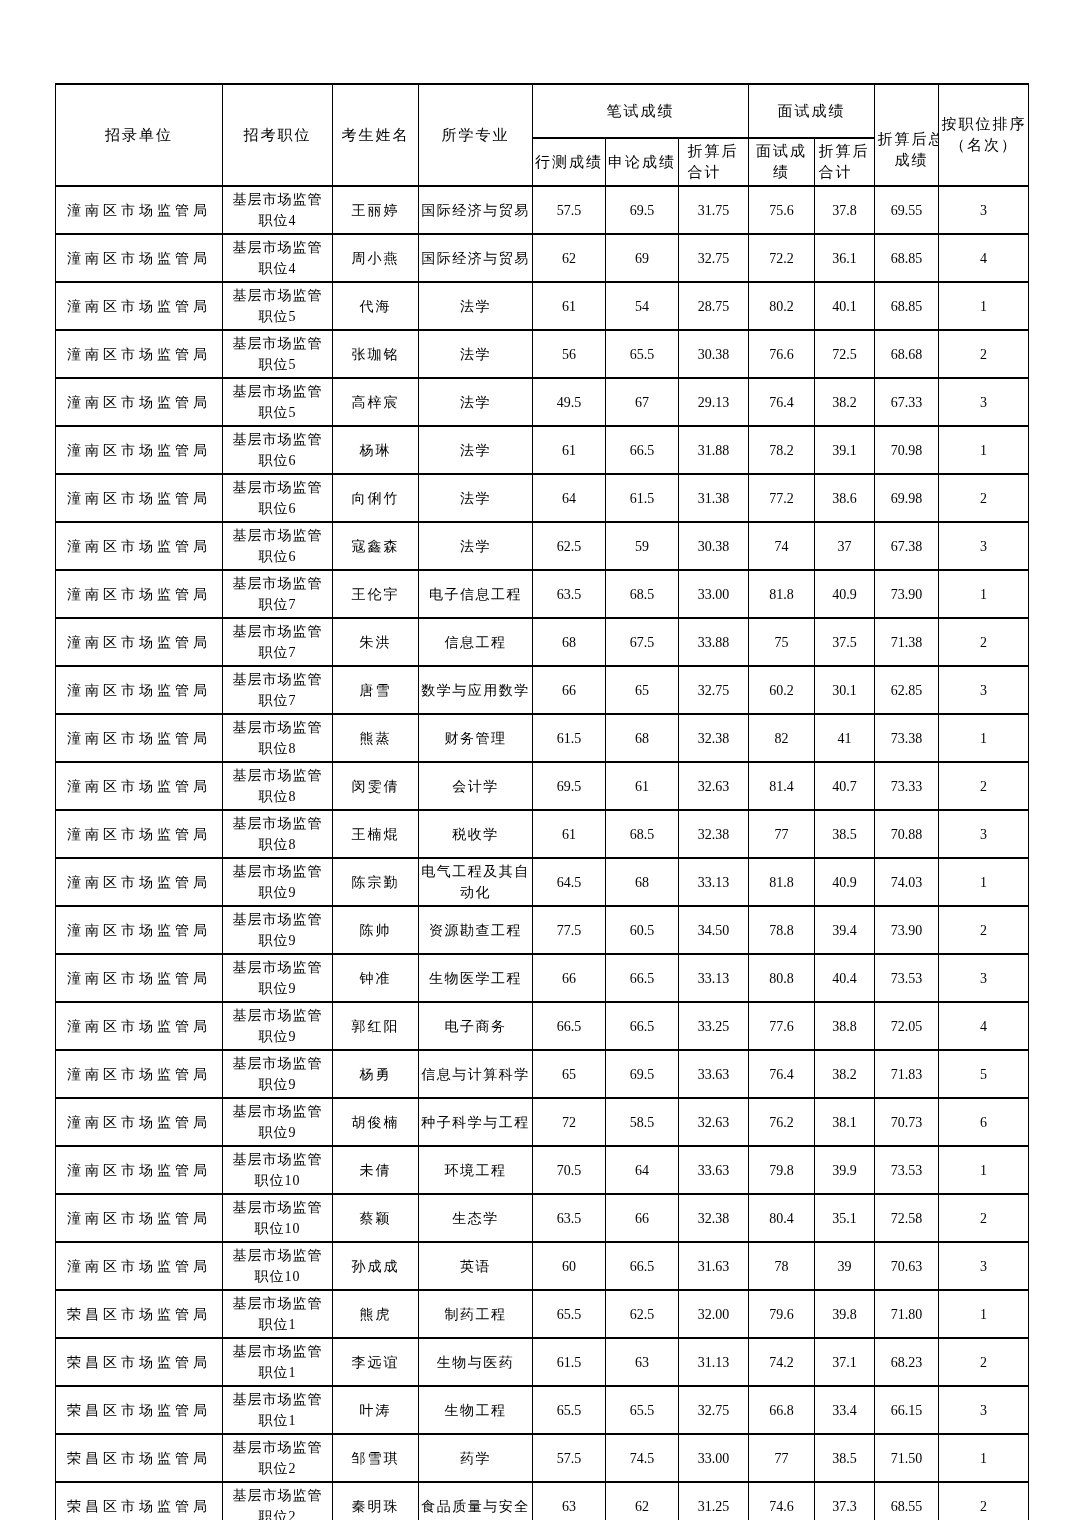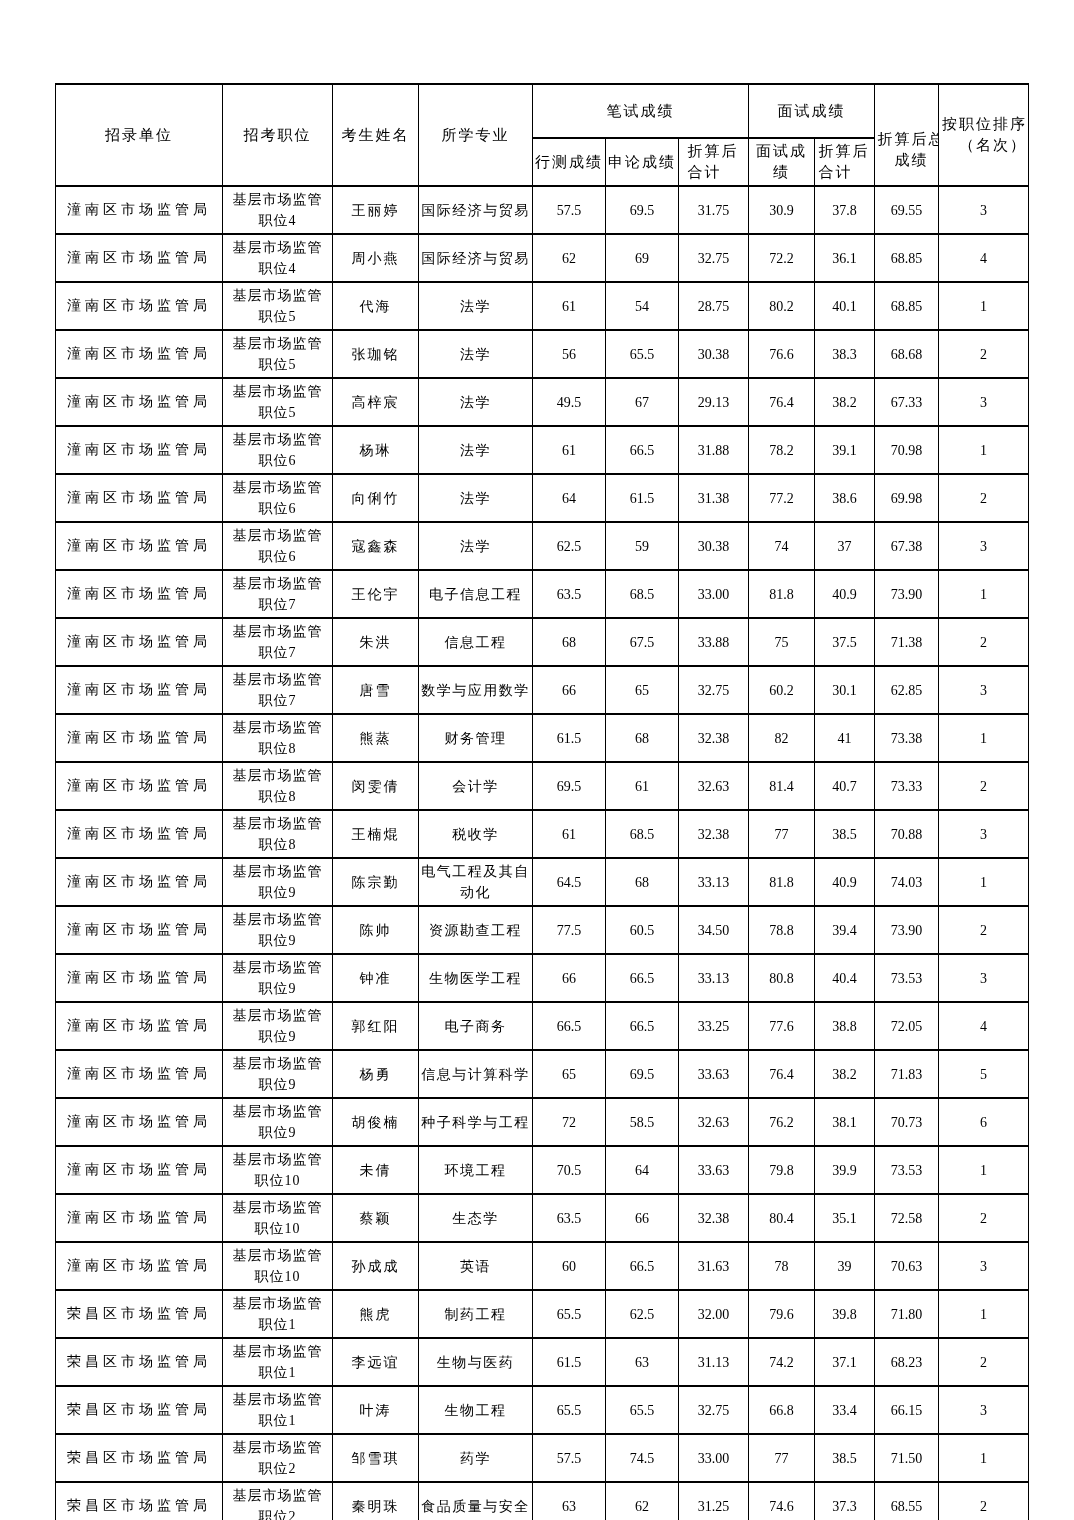--- a/index.html
+++ b/index.html
@@ -26,23 +26,23 @@
     line-height:21px;
     overflow:hidden;
   }
   .score thead th { font-size:15px; letter-spacing:2px; font-weight:normal; }
   .score thead tr.tier1 th { height:48px; }
   .score thead tr.tier2 th { height:40px; }
   .score tbody td { height:41px; }
   
   .w3 { display:inline-block; width:calc(3em + 7px); text-align:left; }
   .w4 { display:inline-block; width:calc(4em + 9px); text-align:center;margin-top:30px; }
-  .w5 { display:inline-block; width:calc(5em + 11px); text-align:right; }
+  .w5 { display:inline-block; width:calc(5em + 11px); text-align:center; }
   .w6 { display:inline-block; width:calc(6em + 7px); text-align:center; letter-spacing:1px; font-size:14px; }
-  .col-unit  { letter-spacing:4px;font-family:Liberation Mono, monospace; }
+  .col-unit  { letter-spacing:4px; }
   .col-name  { letter-spacing:2px; }
   .col-major { text-align:left; padding-left:5px; letter-spacing:1.5px; }
   .col-num, .col-rank { letter-spacing:0; }
 </style>
 </head>
 <body>
 
 <div class="page">
   <table class="score">
     <colgroup>
@@ -79,21 +79,21 @@
     </thead>
     <tbody>
         <tr>
           <td class="col-unit">潼南区市场监管局</td>
           <td class="col-pos"><span class="w6">基层市场监管职位4</span></td>
           <td class="col-name">王丽婷</td>
           <td class="col-major">国际经济与贸易</td>
           <td class="col-num">57.5</td>
           <td class="col-num">69.5</td>
           <td class="col-num">31.75</td>
-          <td class="col-num">30.9</td>
+          <td class="col-num">75.6</td>
           <td class="col-num">37.8</td>
           <td class="col-num">69.55</td>
           <td class="col-rank">3</td>
         </tr>
         <tr>
           <td class="col-unit">潼南区市场监管局</td>
           <td class="col-pos"><span class="w6">基层市场监管职位4</span></td>
           <td class="col-name">周小燕</td>
           <td class="col-major">国际经济与贸易</td>
           <td class="col-num">62</td>
@@ -119,21 +119,21 @@
         </tr>
         <tr>
           <td class="col-unit">潼南区市场监管局</td>
           <td class="col-pos"><span class="w6">基层市场监管职位5</span></td>
           <td class="col-name">张珈铭</td>
           <td class="col-major">法学</td>
           <td class="col-num">56</td>
           <td class="col-num">65.5</td>
           <td class="col-num">30.38</td>
           <td class="col-num">76.6</td>
-          <td class="col-num">38.3</td>
+          <td class="col-num">72.5</td>
           <td class="col-num">68.68</td>
           <td class="col-rank">2</td>
         </tr>
         <tr>
           <td class="col-unit">潼南区市场监管局</td>
           <td class="col-pos"><span class="w6">基层市场监管职位5</span></td>
           <td class="col-name">高梓宸</td>
           <td class="col-major">法学</td>
           <td class="col-num">49.5</td>
           <td class="col-num">67</td>

